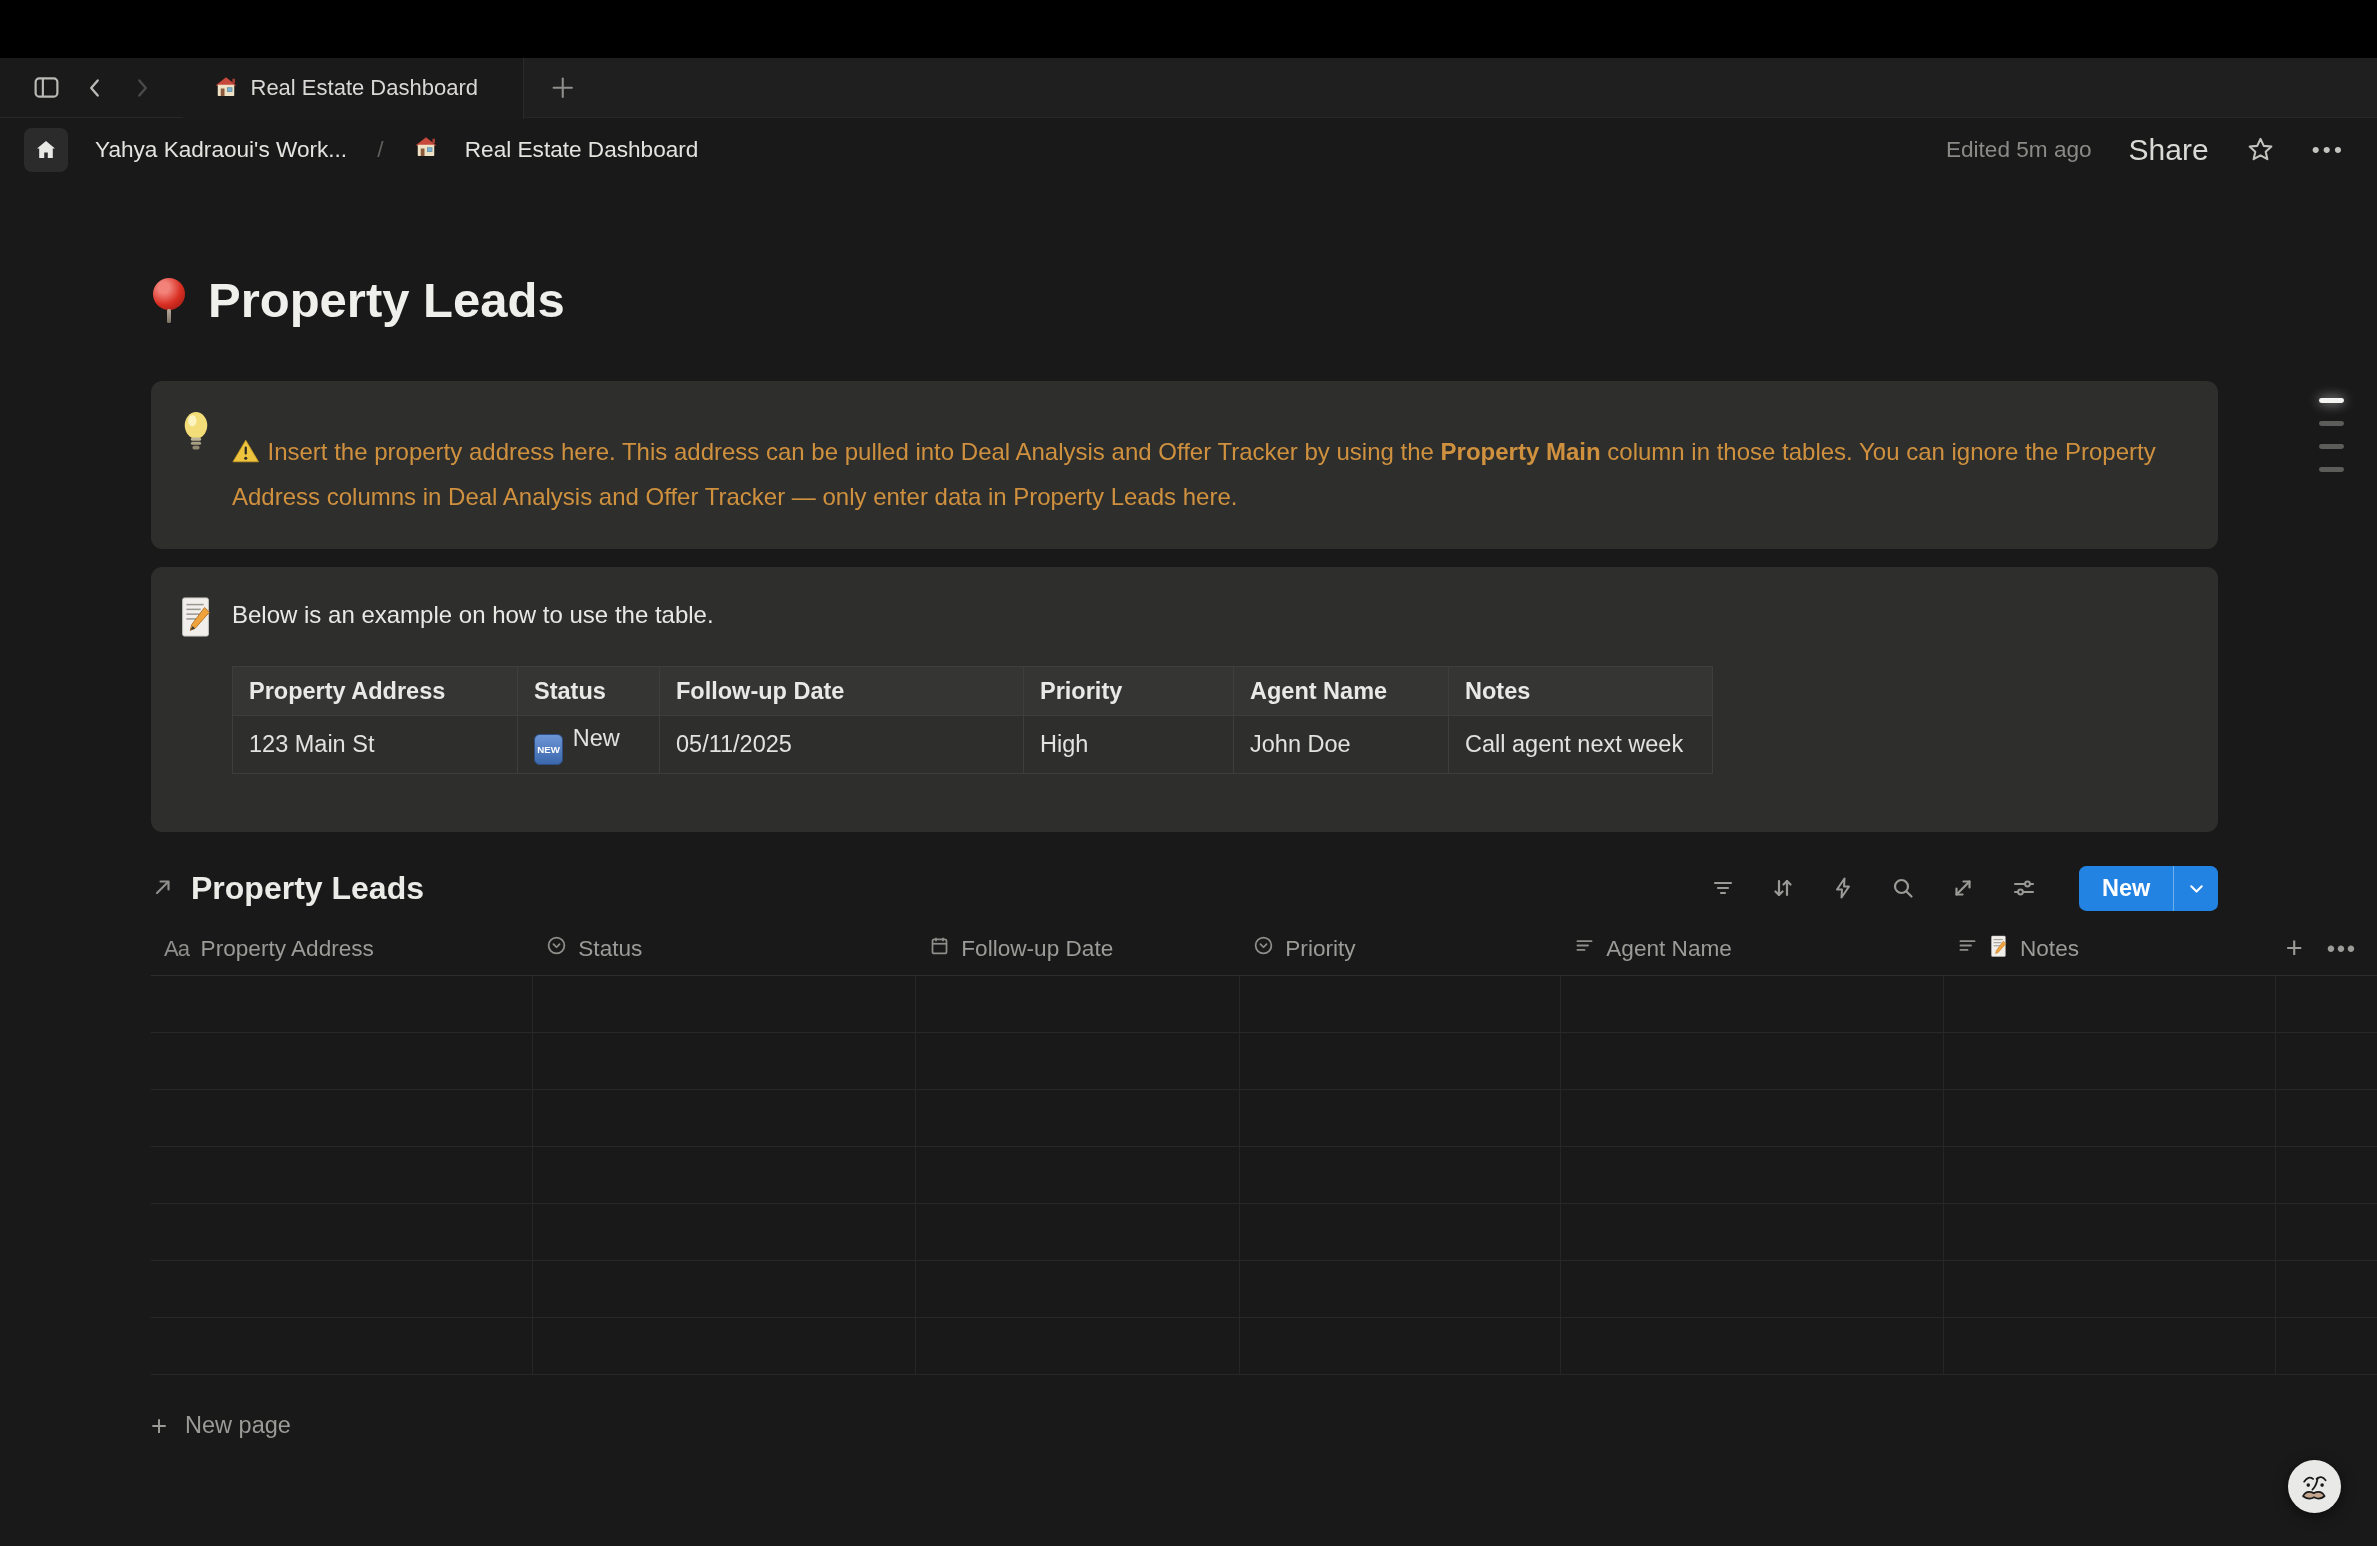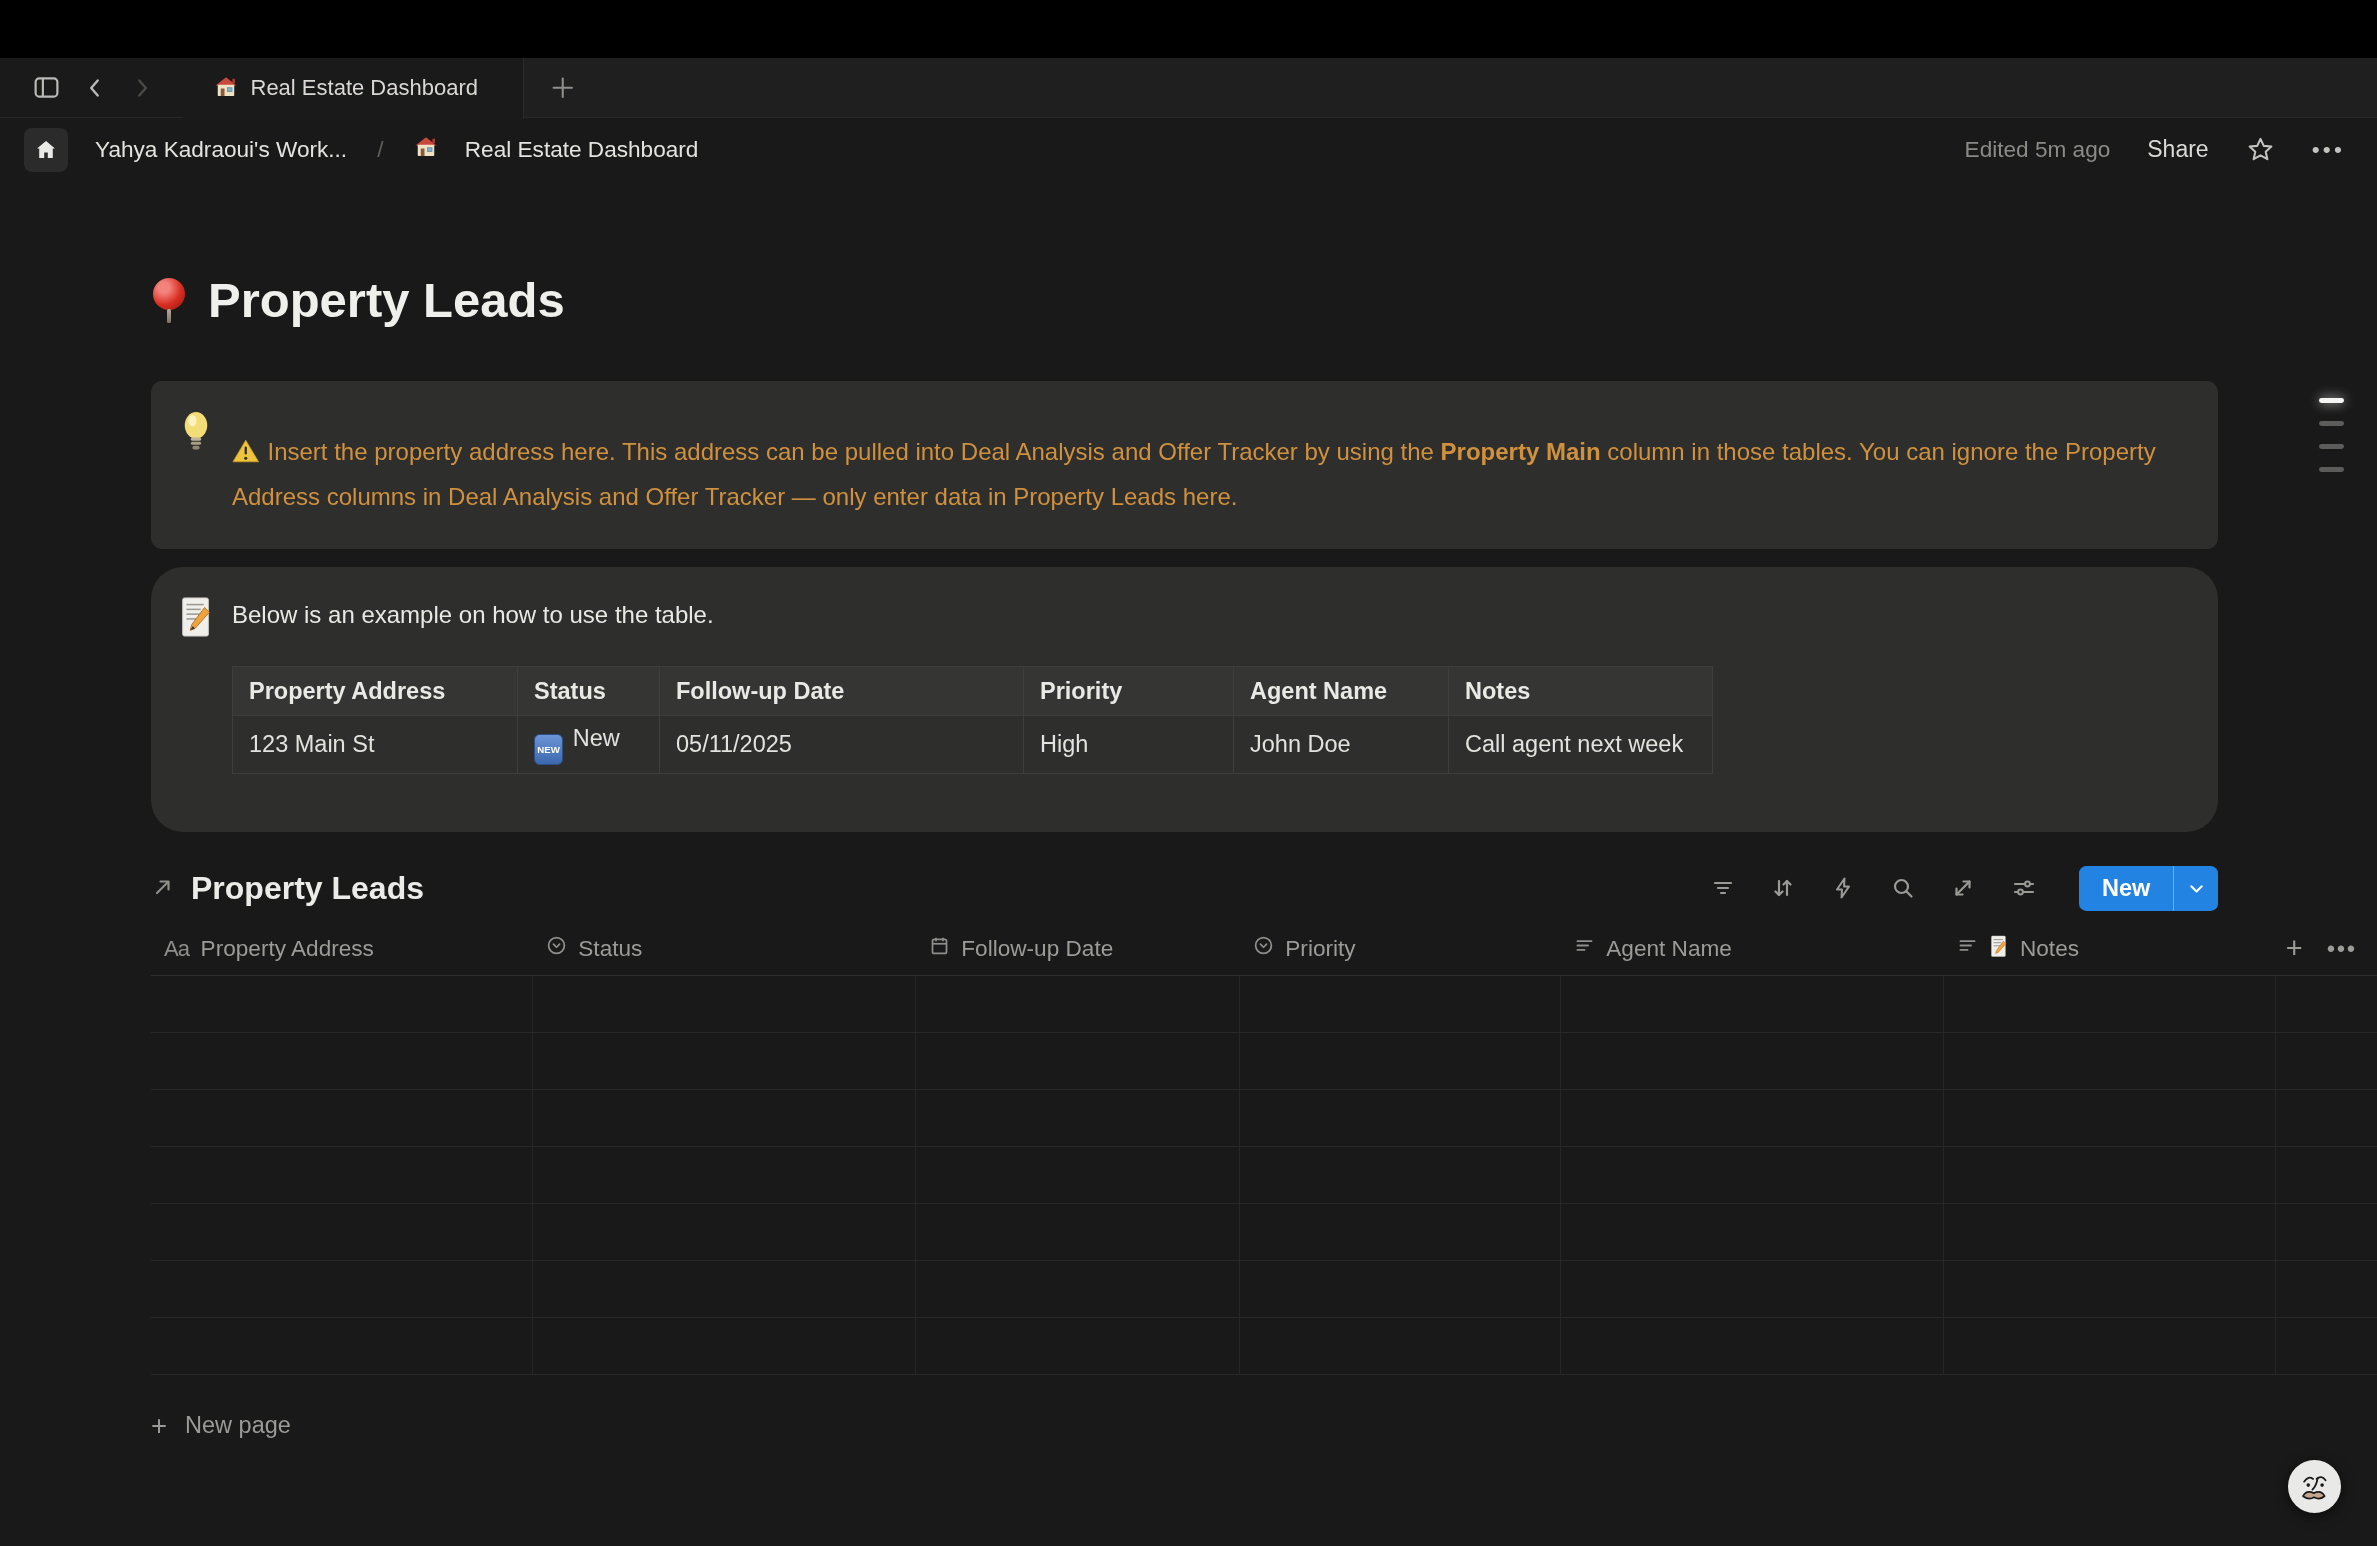--- a/index.html
+++ b/index.html
@@ -18,32 +18,32 @@
   .newtab-btn { display:flex; align-items:center; justify-content:center; width:78px; color:#8f8f8c; }
 
   .topbar { height:63px; display:flex; align-items:center; justify-content:space-between;
             padding:0 32px 0 24px; background:#191919; }
   .breadcrumb { display:flex; align-items:center; gap:27px; font-size:22.6px; color:#e3e3e0; }
   .home-badge { width:44px; height:44px; border-radius:8px; background:#2b2b2b;
                 display:flex; align-items:center; justify-content:center; }
   .crumb-sep { color:#5f5f5c; padding:0 3.2px; }
   .topbar-right { display:flex; align-items:center; gap:37px; }
   .edited { font-size:22.6px; color:#8a8a87; }
-  .share { font-size:23px; color:#dadad7; cursor:pointer; }
+  .share { font-size:30px; color:#dadad7; cursor:pointer; }
   .dots { font-size:22.6px; color:#c3c3c0; letter-spacing:3.2px; cursor:pointer; }
 
   
   .content { padding-left:151px; }
   .page-title { margin-top:91px; display:flex; align-items:center; gap:21px;
                 font-size:49px; font-weight:700; color:#efefec; width:2067px; }
 
   .callout { width:2067px; background:#2e2e2c; border-radius:11.3px;
              padding:27.5px 32px 31px 28px; display:flex; gap:16px; }
   .callout.tip { margin-top:53px; }
-  .callout.example { margin-top:18px; padding-bottom:58px;border-radius:32px; }
+  .callout.example { margin-top:18px; padding-bottom:58px; }
   .callout-icon { flex:0 0 37px; padding-top:1.6px; }
   .callout-body { flex:1; }
   .tip-line1 { font-size:24px; font-style:italic; font-weight:500; color:#e8e8e5; padding-top:6.5px; }
   .tip-warning { margin-top:22.6px; font-size:24px; line-height:42px; color:#d0913f; }
   .tip-warning b { font-weight:700; }
   .warn-icon { display:inline-block; vertical-align:-3.2px; margin-right:8px; }
 
   .example-text { font-size:24px; font-weight:500; color:#e8e8e5; padding-top:6.5px; }
   .ex-table { margin-top:37px; border-collapse:collapse; }
   .ex-table th, .ex-table td { border:0.8px solid #3e3e3c; text-align:left;

